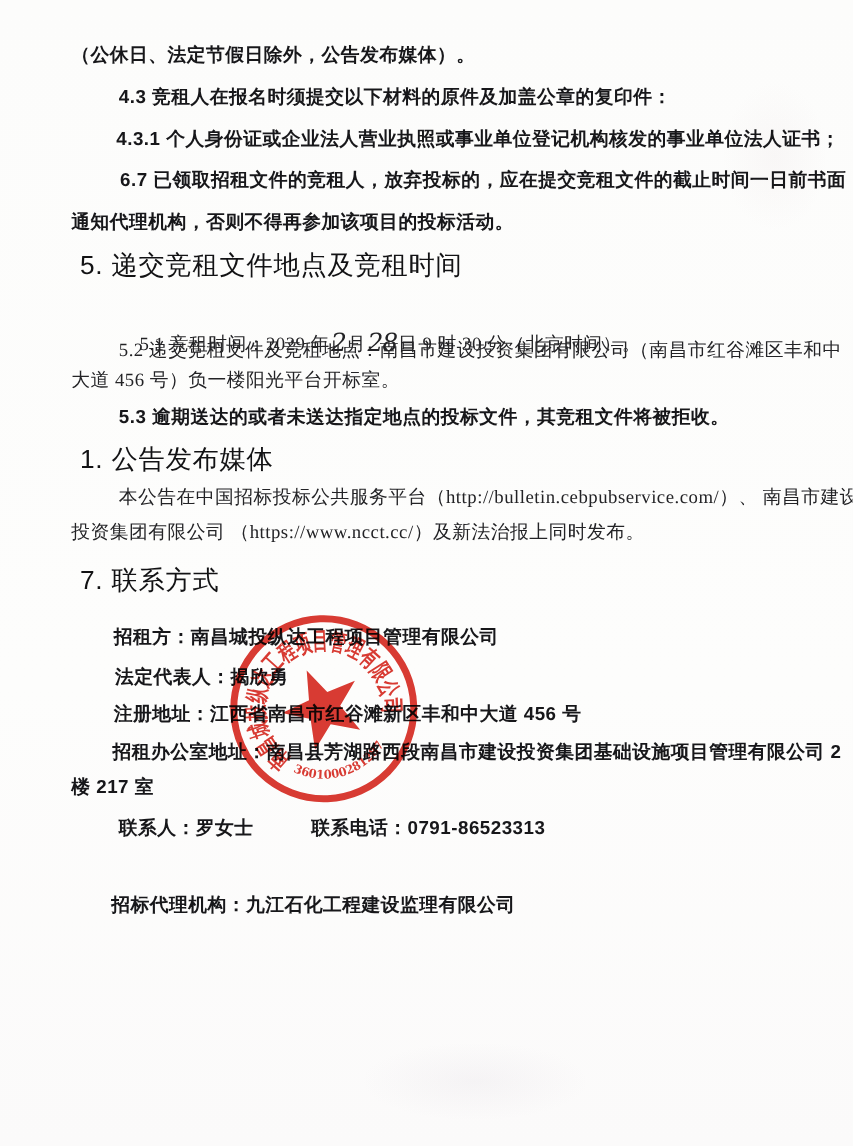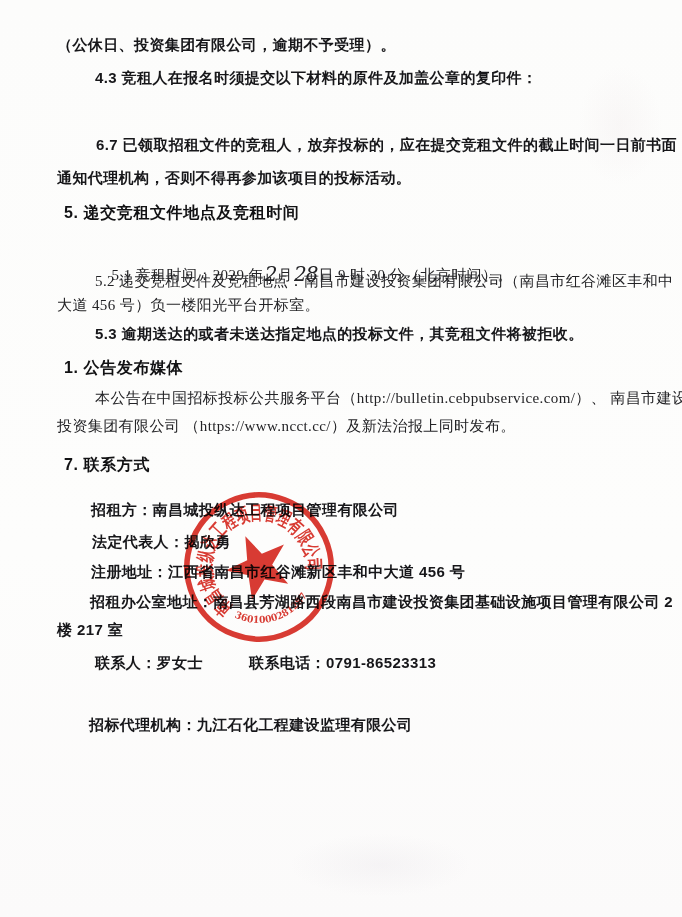--- a/index.html
+++ b/index.html
@@ -27,22 +27,22 @@
   .line{
     position:absolute;
     height:22px;line-height:22px;
     font-size:15px;
     white-space:pre;
     letter-spacing:.4px;
   }
   .hei{font-family:"Liberation Sans", sans-serif;font-weight:700;color:#17171a;}
   .song{font-family:"Liberation Serif", serif;font-weight:400;color:#232326;}
   .heading{
-    font-family:"Liberation Sans", sans-serif;font-weight:700;
-    font-size:16px;color:#121214;letter-spacing:.6px;text-align:center;
+    font-family:"Liberation Sans", sans-serif;font-weight:400;
+    font-size:21px;color:#121214;letter-spacing:.6px;text-align:center;
   }
   .hand{
     font-family:"DejaVu Serif", serif;
     font-style:italic;font-weight:400;
     font-size:20px;letter-spacing:-1px;
     position:relative;top:1px;padding:0 1px;
   }
   
   .seal{
     position:absolute;left:179px;top:487px;width:160px;height:160px;
@@ -54,22 +54,23 @@
 </style>
 </head>
 <body>
 
 <div class="page">
 
   <div class="edge-shadow"></div>
   <div class="noise-a"></div>
   <div class="noise-b"></div>
 
-  <div class="line hei" style="top:34px;left:57px">（公休日、投资集团有限公司，逾期不予受理）。</div>
+  <div class="line hei" style="top:34px;left:57px">（公休日、法定节假日除外，公告发布媒体）。</div>
   <div class="line hei" style="top:67px;left:95px">4.3 竞租人在报名时须提交以下材料的原件及加盖公章的复印件：</div>
+  <div class="line hei" style="top:101px;left:93px">4.3.1 个人身份证或企业法人营业执照或事业单位登记机构核发的事业单位法人证书；</div>
   <div class="line hei" style="top:134px;left:96px">6.7 已领取招租文件的竞租人，放弃投标的，应在提交竞租文件的截止时间一日前书面</div>
   <div class="line hei" style="top:167px;left:57px">通知代理机构，否则不得再参加该项目的投标活动。</div>
 
   <div class="line heading" style="top:202px;left:64px">5. 递交竞租文件地点及竞租时间</div>
 
   <div class="line song" style="top:240px;left:95px">
     <span>5.1 竞租时间：2029 年</span><span class="hand">2</span><span>月</span><span class="hand">28</span><span>日 9 时 30 分（北京时间）。</span>
   </div>
   <div class="line song" style="top:270px;left:95px">5.2 递交竞租文件及竞租地点：南昌市建设投资集团有限公司（南昌市红谷滩区丰和中</div>
   <div class="line song" style="top:294px;left:57px">大道 456 号）负一楼阳光平台开标室。</div>

